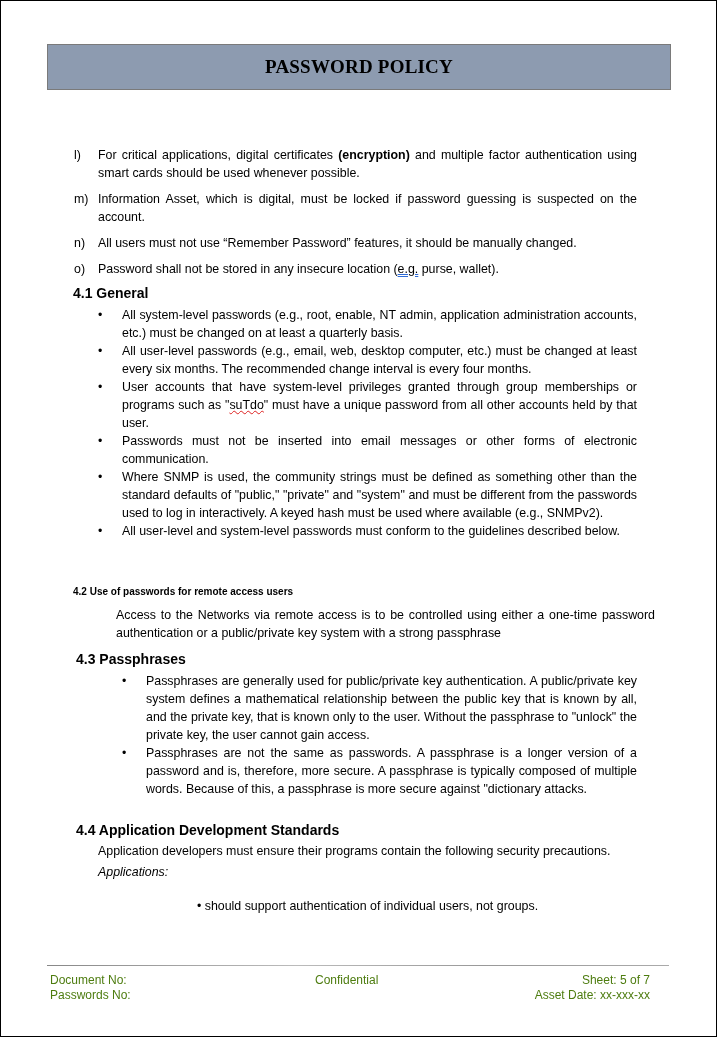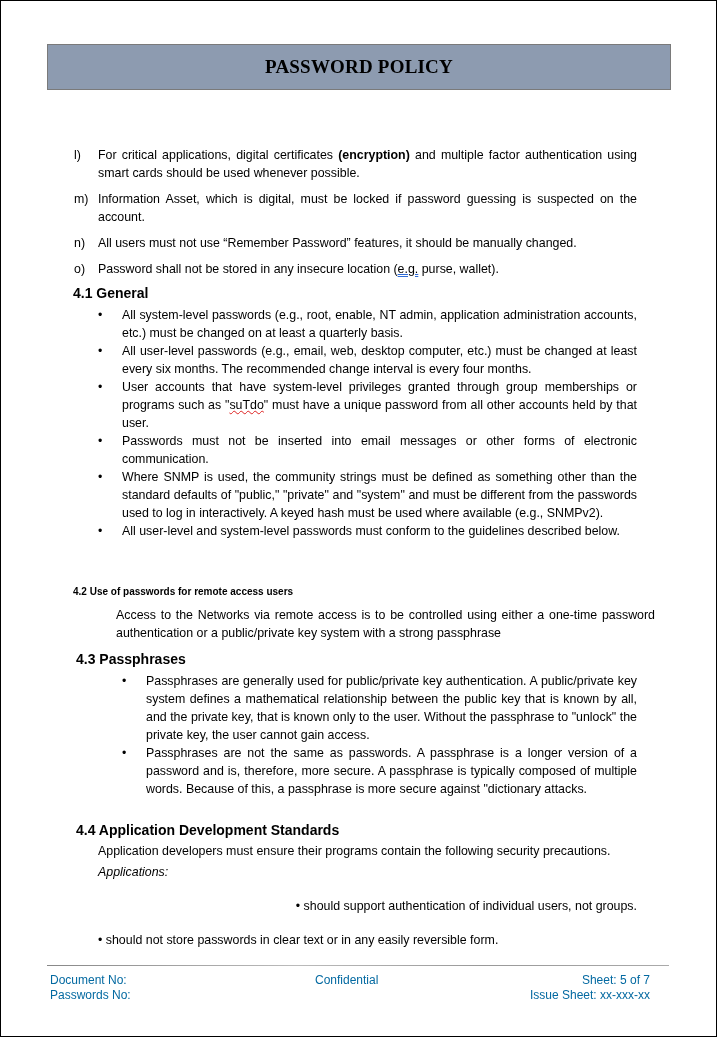--- a/index.html
+++ b/index.html
@@ -28,21 +28,21 @@
   .bullets li { position: relative; padding-left: 24px; text-align: justify; }
   .bullets li .dot { position: absolute; left: 0; top: 0; }
   .bullets.indent { left: 121px; width: 515px; }
   .para { position: absolute; left: 97px; width: 539px; text-align: justify; }
   .spell { text-decoration: underline wavy #d22; text-decoration-thickness: 1px; }
   .gram { text-decoration: underline double #2f6bd6; }
   .footer-rule {
     position: absolute; left: 46px; top: 964px; width: 622px; height: 1px;
     background: linear-gradient(to right, #888, #bbb 40%, #999 70%, #aaa);
   }
-  .footer { position: absolute; font-family: "Liberation Sans", sans-serif; font-size: 12px; color: #0369a1; line-height: 15px; }
+  .footer { position: absolute; font-family: "Liberation Sans", sans-serif; font-size: 12px; color: #4d7c0f; line-height: 15px; }
 </style>
 </head>
 <body>
 
 <div class="page">
 
   <div class="title-band">
     <span>PASSWORD POLICY</span>
   </div>
 
@@ -78,27 +78,26 @@
 
   <div class="heading" style="left:75px; top:650px;">4.3 Passphrases</div>
   <ul class="bullets indent body-text" style="top:671px;">
     <li><span class="dot">•</span><span>Passphrases are generally used for public/private key authentication. A public/private key system defines a mathematical relationship between the public key that is known by all, and the private key, that is known only to the user. Without the passphrase to "unlock" the private key, the user cannot gain access.</span></li>
     <li><span class="dot">•</span><span>Passphrases are not the same as passwords. A passphrase is a longer version of a password and is, therefore, more secure. A passphrase is typically composed of multiple words. Because of this, a passphrase is more secure against "dictionary attacks.</span></li>
   </ul>
 
   <div class="heading" style="left:75px; top:821px;">4.4 Application Development Standards</div>
   <div class="para body-text" style="top:841px; width:570px; text-align:left;">Application developers must ensure their programs contain the following security precautions.</div>
   <div class="para body-text" style="top:862px; text-align:left;font-style:italic;">Applications:</div>
-  <div class="para body-text" style="top:896px; text-align:right;">• should support authentication of individual users, not groups.</div>
-  <div class="para body-text" style="top:930px; text-align:left;">• should not store passwords in clear text or in any easily reversible form.</div>
+  <div class="para body-text" style="top:896px; text-align:center;">• should support authentication of individual users, not groups.</div>
 
   <div class="footer-rule"></div>
   <div class="footer" style="left:49px; top:972px;">
     <div>Document No:</div>
     <div>Passwords No:</div>
   </div>
   <div class="footer" style="left:314px; top:972px;">Confidential</div>
   <div class="footer" style="right:66px; top:972px; text-align:right;">
     <div>Sheet: 5 of 7</div>
-    <div>Issue Sheet: xx-xxx-xx</div>
+    <div>Asset Date: xx-xxx-xx</div>
   </div>
 
 </div>
 
 </body></html>

